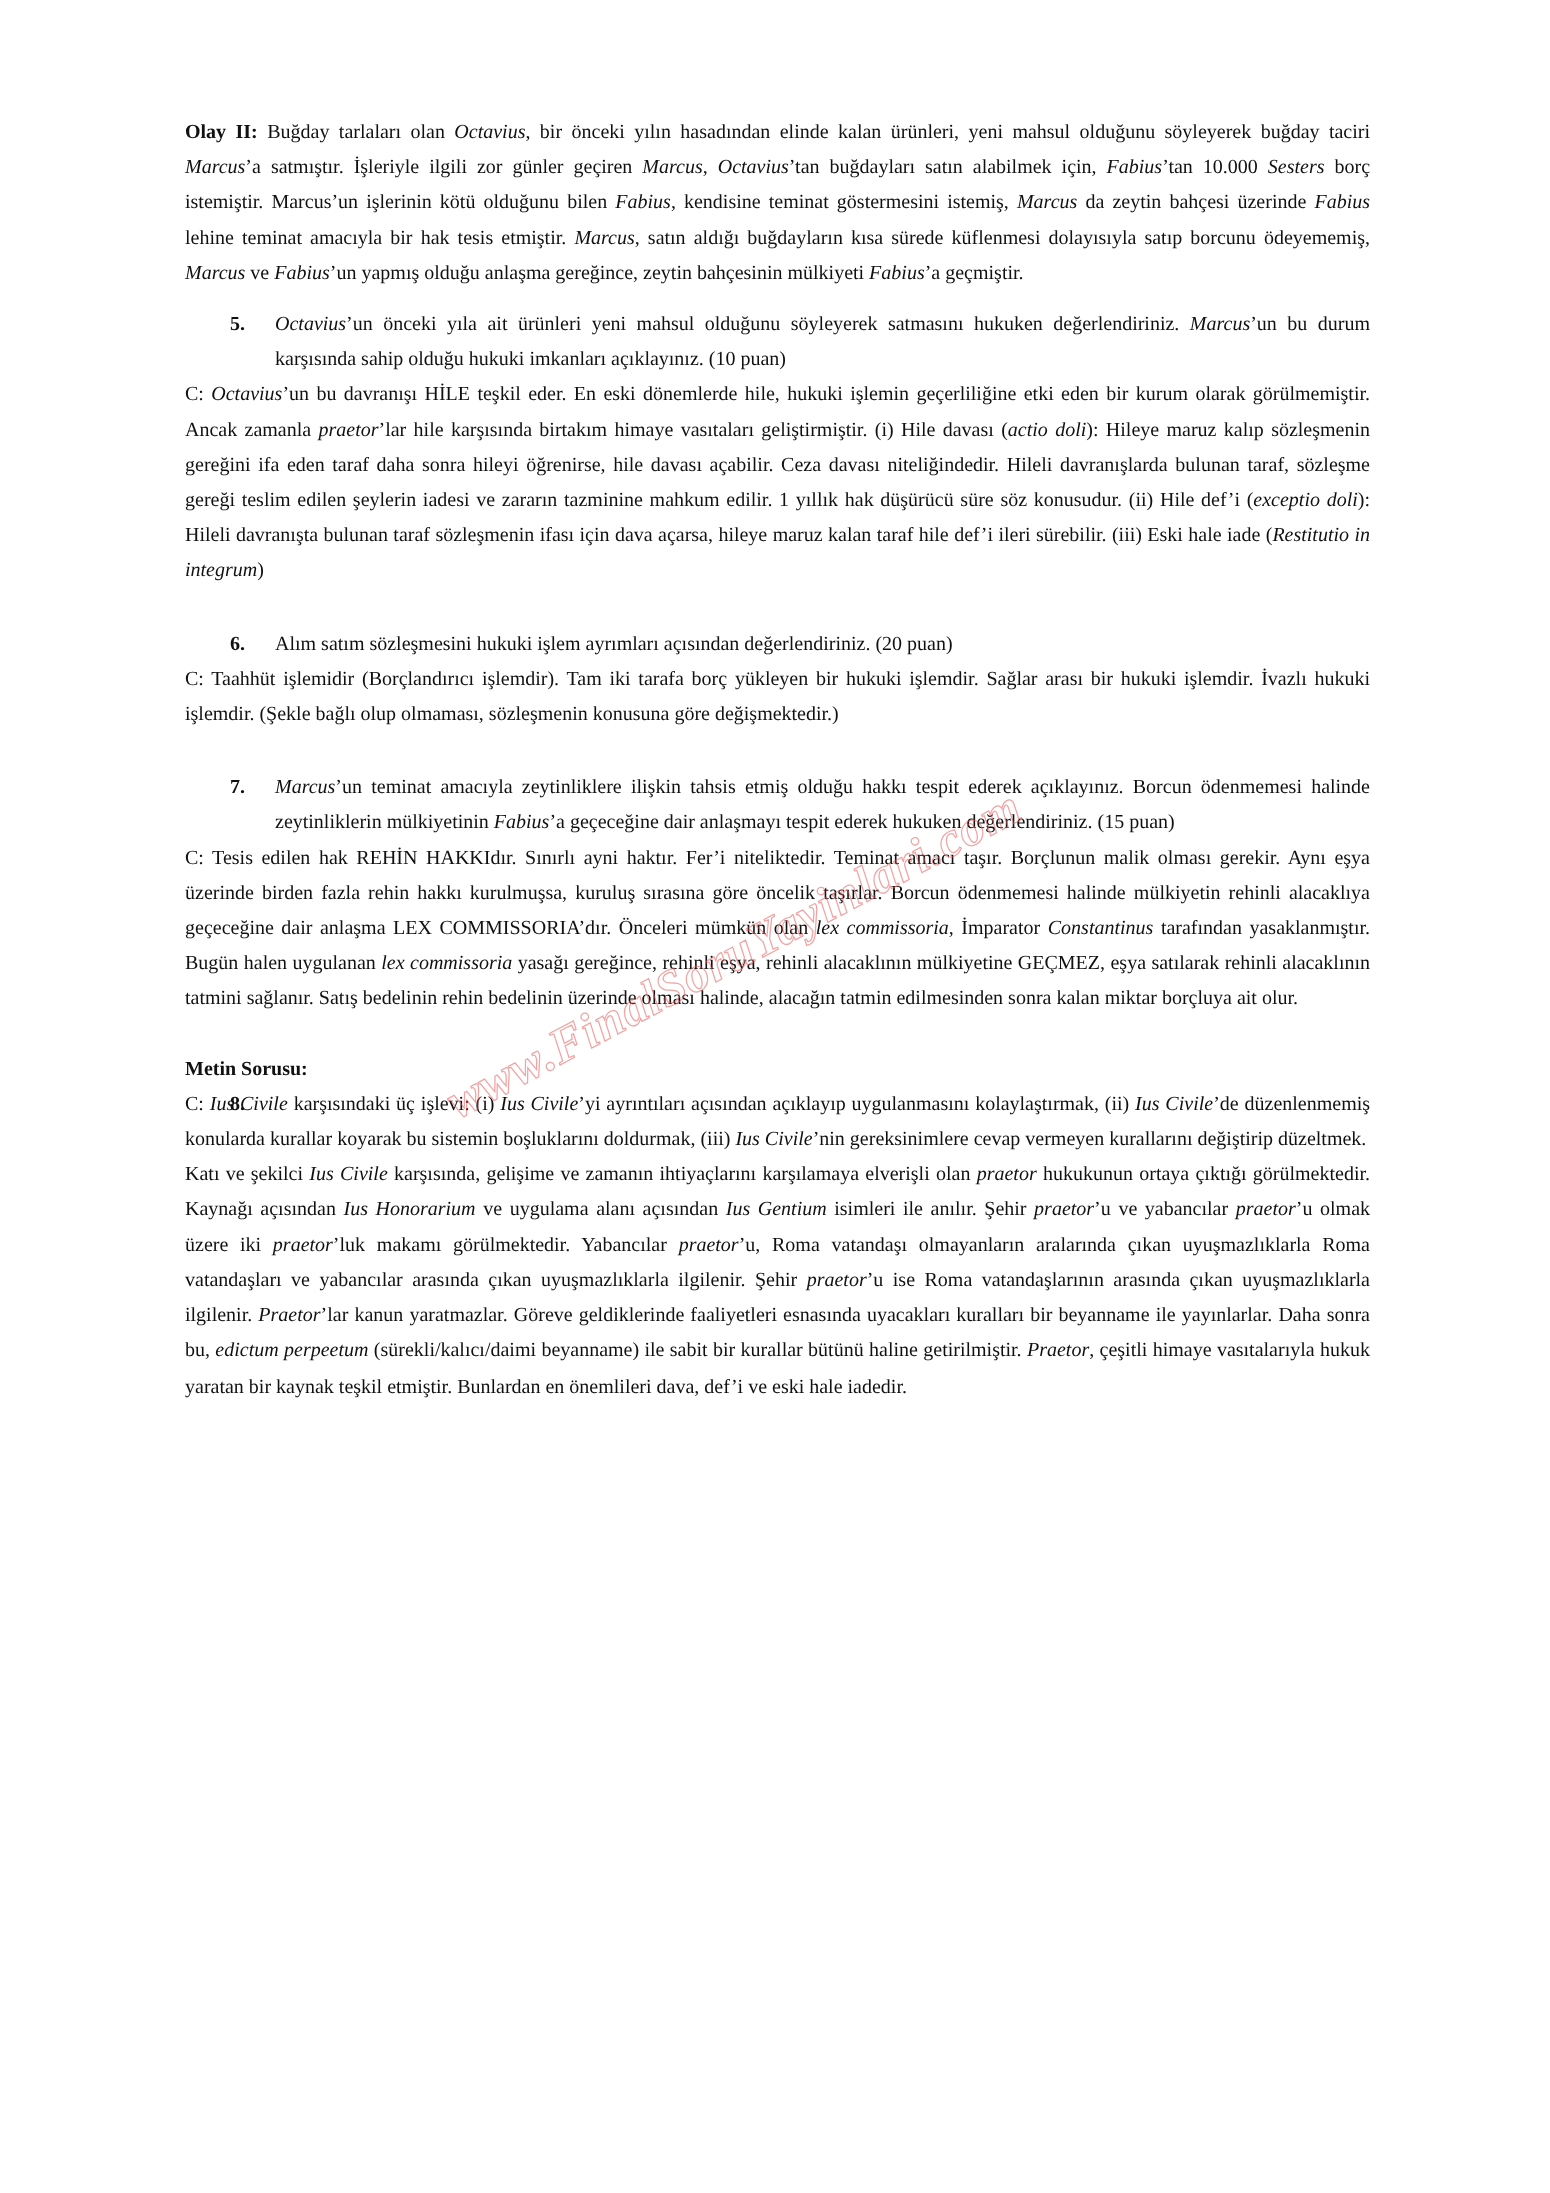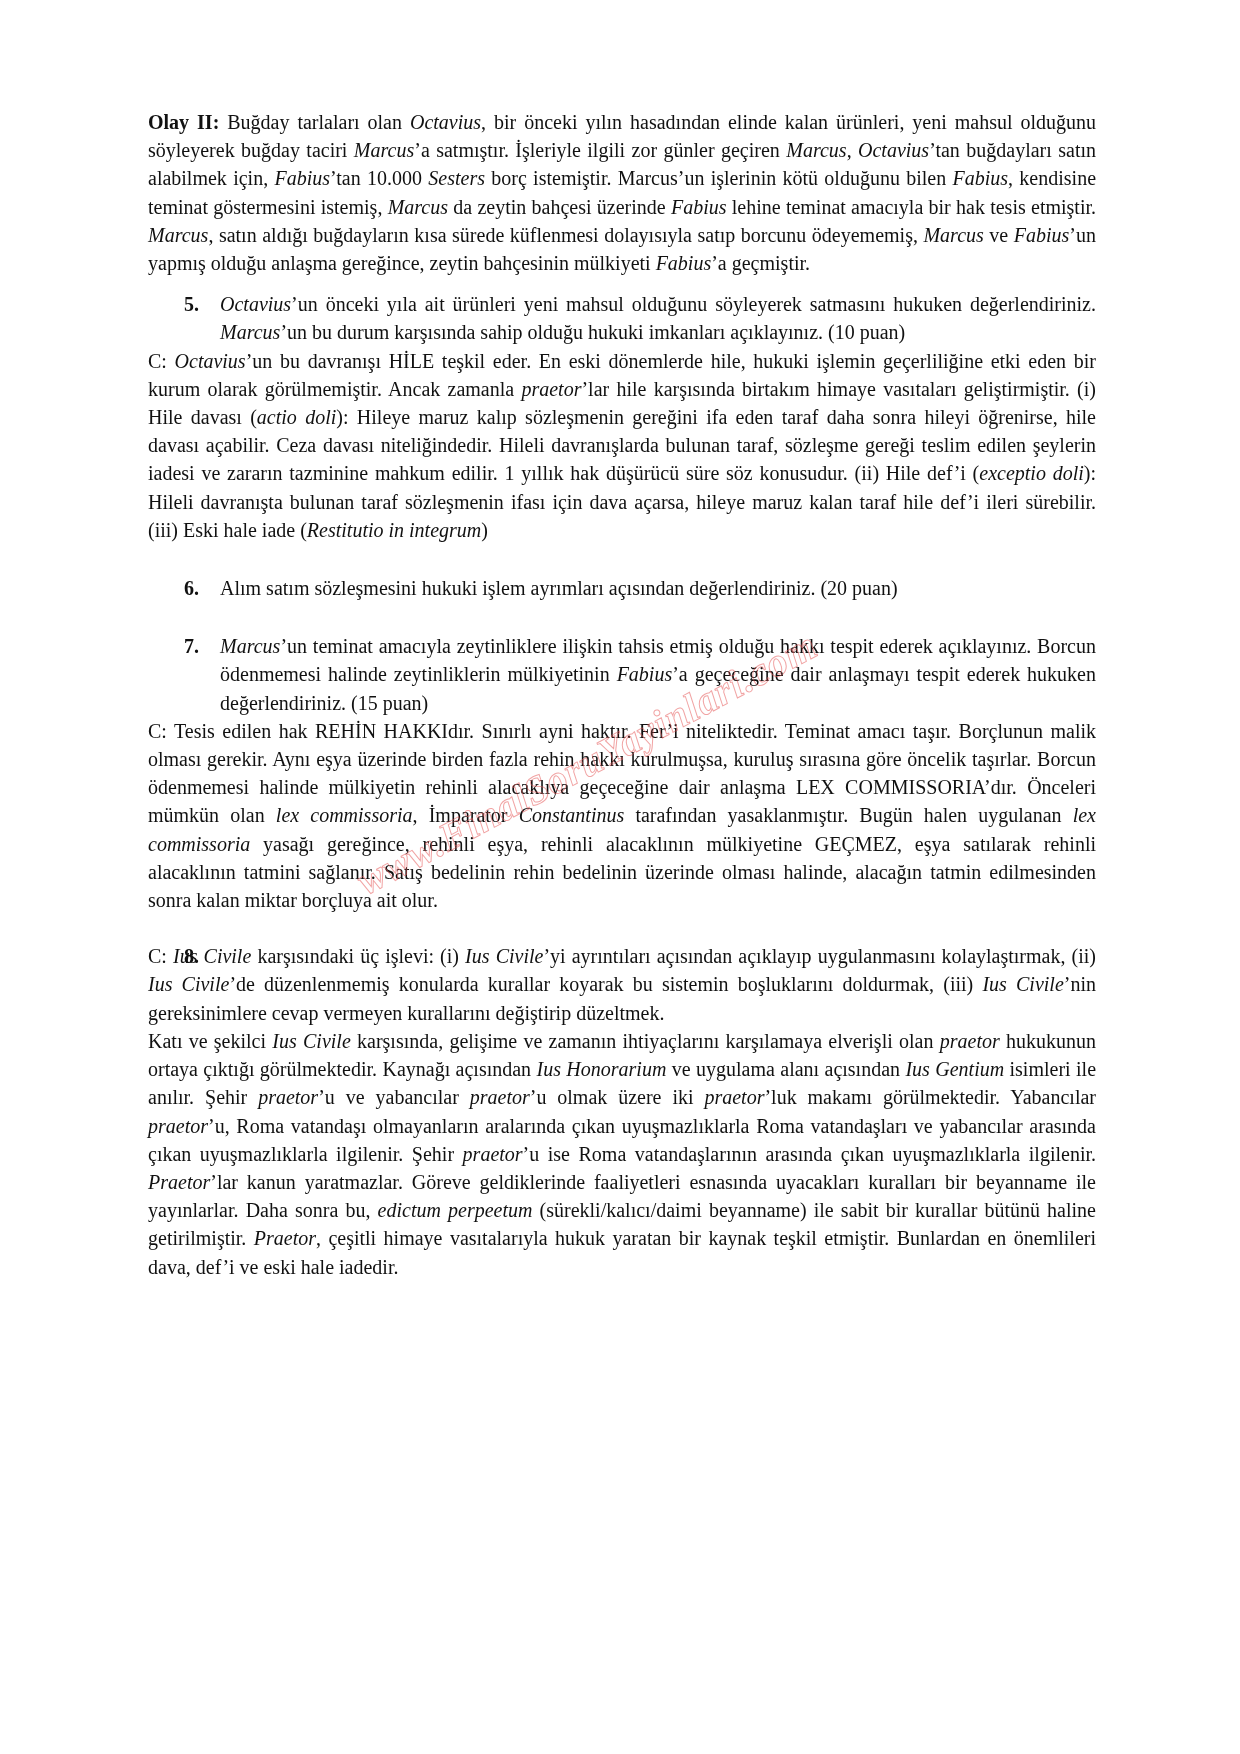--- a/index.html
+++ b/index.html
@@ -11,23 +11,23 @@
       width: 1240px;
       height: 1754px;
       position: relative;
       overflow: hidden;
       font-family: "Liberation Serif", "DejaVu Serif", serif;
       color: #111111;
     }
     .page {
       position: absolute;
       left: 148px;
-      top: 108px;
+      top: 92px;
       width: 948px;
-      font-size: 20px;
+      font-size: 16px;
       line-height: 28.2px;
       text-align: justify;
     }
     .para { margin: 0; }
     .case-title { font-weight: bold; }
     .question {
       margin: 0;
       padding-left: 72px;
       position: relative;
     }
@@ -77,31 +77,33 @@
     <span><i>Octavius</i>’un önceki yıla ait ürünleri yeni mahsul olduğunu söyleyerek satmasını hukuken değerlendiriniz. <i>Marcus</i>’un bu durum karşısında sahip olduğu hukuki imkanları açıklayınız. (10 puan)</span>
   </p>
   <p class="answer">C: <i>Octavius</i>’un bu davranışı <b>HİLE</b> teşkil eder. En eski dönemlerde hile, hukuki işlemin geçerliliğine etki eden bir kurum olarak görülmemiştir. Ancak zamanla <i>praetor</i>’lar hile karşısında birtakım himaye vasıtaları geliştirmiştir. (i) Hile davası (<i>actio doli</i>): Hileye maruz kalıp sözleşmenin gereğini ifa eden taraf daha sonra hileyi öğrenirse, hile davası açabilir. Ceza davası niteliğindedir. Hileli davranışlarda bulunan taraf, sözleşme gereği teslim edilen şeylerin iadesi ve zararın tazminine mahkum edilir. 1 yıllık hak düşürücü süre söz konusudur. (ii) Hile def’i (<i>exceptio doli</i>): Hileli davranışta bulunan taraf sözleşmenin ifası için dava açarsa, hileye maruz kalan taraf hile def’i ileri sürebilir. (iii) Eski hale iade (<i>Restitutio in integrum</i>)</p>
 
   <div class="gap-l"></div>
 
   <p class="question">
     <span class="qnum">6.</span>
     <span>Alım satım sözleşmesini hukuki işlem ayrımları açısından değerlendiriniz. (20 puan)</span>
   </p>
+  <p class="answer">C: Taahhüt işlemidir (Borçlandırıcı işlemdir). Tam iki tarafa borç yükleyen bir hukuki işlemdir. Sağlar arası bir hukuki işlemdir. İvazlı hukuki işlemdir. (Şekle bağlı olup olmaması, sözleşmenin konusuna göre değişmektedir.)</p>
 
   <div class="gap-l"></div>
 
   <p class="question">
     <span class="qnum">7.</span>
     <span><i>Marcus</i>’un teminat amacıyla zeytinliklere ilişkin tahsis etmiş olduğu hakkı tespit ederek açıklayınız. Borcun ödenmemesi halinde zeytinliklerin mülkiyetinin <i>Fabius</i>’a geçeceğine dair anlaşmayı tespit ederek hukuken değerlendiriniz. (15 puan)</span>
   </p>
   <p class="answer">C: Tesis edilen hak <b>REHİN HAKKI</b>dır. Sınırlı ayni haktır. Fer’i niteliktedir. Teminat amacı taşır. Borçlunun malik olması gerekir. Aynı eşya üzerinde birden fazla rehin hakkı kurulmuşsa, kuruluş sırasına göre öncelik taşırlar. Borcun ödenmemesi halinde mülkiyetin rehinli alacaklıya geçeceğine dair anlaşma <b>LEX COMMISSORIA</b>’dır. Önceleri mümkün olan <i>lex commissoria</i>, İmparator <i>Constantinus</i> tarafından yasaklanmıştır. Bugün halen uygulanan <i>lex commissoria</i> yasağı gereğince, rehinli eşya, rehinli alacaklının mülkiyetine <b>GEÇMEZ</b>,  eşya satılarak rehinli alacaklının tatmini sağlanır. Satış bedelinin rehin bedelinin üzerinde olması halinde, alacağın tatmin edilmesinden sonra kalan miktar borçluya ait olur.</p>
 
   <div class="gap-m"></div>
 
+  <p class="section-heading">Metin Sorusu:</p>
 
   <p class="question">
     <span class="qnum">8.</span>
   </p>
   <p class="answer">C: <i>Ius Civile</i> karşısındaki üç işlevi: (i) <i>Ius Civile</i>’yi ayrıntıları açısından açıklayıp uygulanmasını kolaylaştırmak, (ii) <i>Ius Civile</i>’de düzenlenmemiş konularda kurallar koyarak bu sistemin boşluklarını doldurmak, (iii) <i>Ius Civile</i>’nin gereksinimlere cevap vermeyen kurallarını değiştirip düzeltmek.</p>
   <p class="answer">Katı ve şekilci <i>Ius Civile</i> karşısında, gelişime ve zamanın ihtiyaçlarını karşılamaya elverişli olan <i>praetor</i> hukukunun ortaya çıktığı görülmektedir. Kaynağı açısından <i>Ius Honorarium</i> ve uygulama alanı açısından <i>Ius Gentium</i> isimleri ile anılır. Şehir <i>praetor</i>’u ve yabancılar <i>praetor</i>’u olmak üzere iki <i>praetor</i>’luk makamı görülmektedir. Yabancılar <i>praetor</i>’u, Roma vatandaşı olmayanların aralarında çıkan uyuşmazlıklarla Roma vatandaşları ve yabancılar arasında çıkan uyuşmazlıklarla ilgilenir. Şehir <i>praetor</i>’u ise Roma vatandaşlarının arasında çıkan uyuşmazlıklarla ilgilenir. <i>Praetor</i>’lar kanun yaratmazlar. Göreve geldiklerinde faaliyetleri esnasında uyacakları kuralları bir beyanname ile yayınlarlar. Daha sonra bu, <i>edictum perpeetum</i> (sürekli/kalıcı/daimi beyanname) ile sabit bir kurallar bütünü haline getirilmiştir. <i>Praetor</i>, çeşitli himaye vasıtalarıyla hukuk yaratan bir kaynak teşkil etmiştir. Bunlardan en önemlileri dava, def’i ve eski hale iadedir.</p>
 
 </div>
 
 <div class="watermark">www.FinalSoruYayinlari.com</div>

